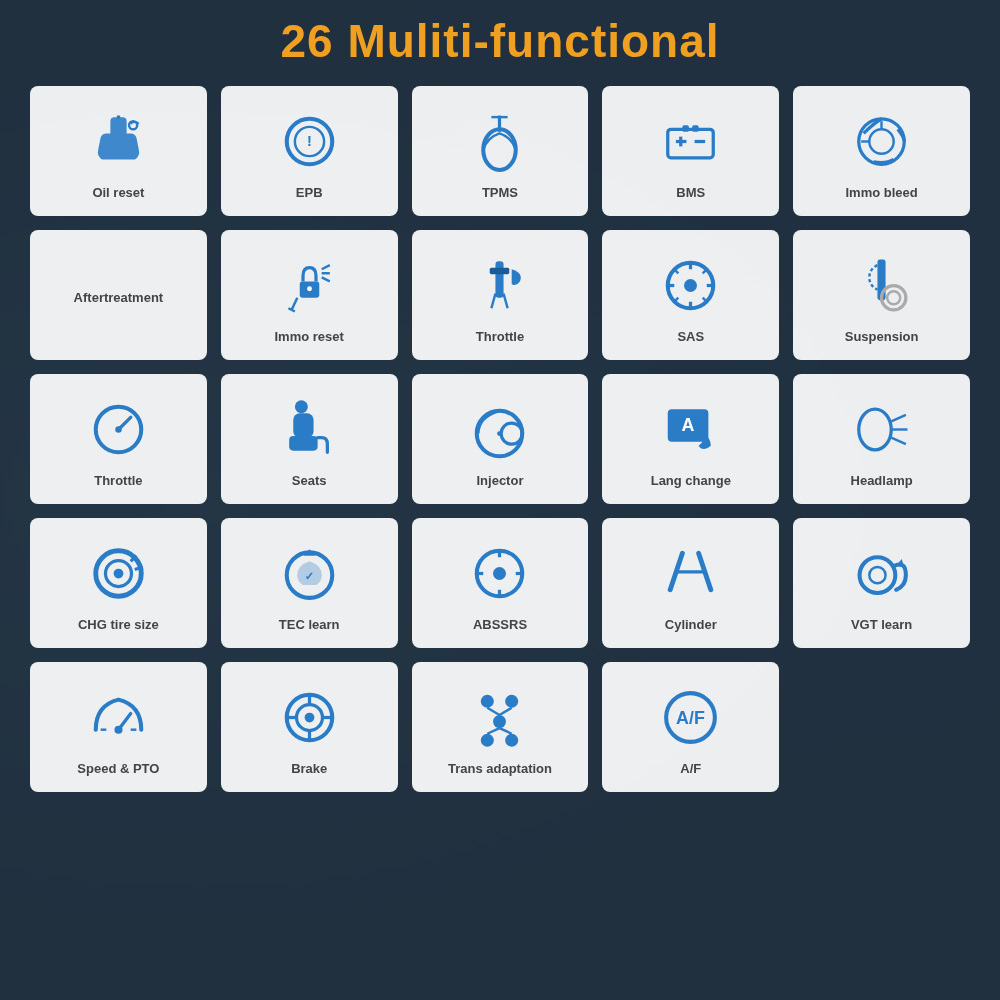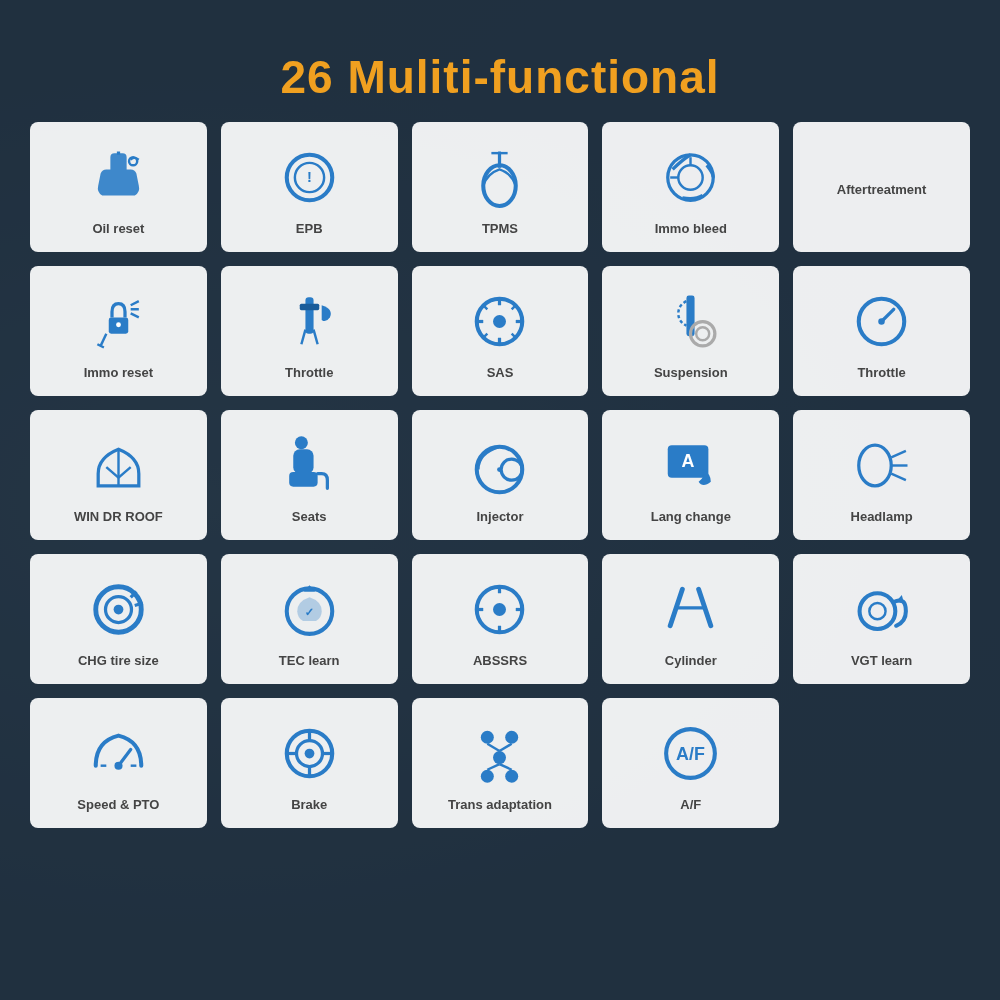--- a/index.html
+++ b/index.html
@@ -16,21 +16,20 @@
     .bg-overlay {
       position: absolute;
       inset: 0;
       background: rgba(30,45,60,0.75);
       z-index: 0;
     }
     .content {
       position: relative;
       z-index: 1;
       padding: 14px 30px 10px 30px;
-      margin-top: 36px;
     }
     .main-title {
       text-align: center;
       font-size: 46px;
       font-weight: bold;
       color: #f0a020;
       margin-bottom: 18px;
       letter-spacing: 1px;
     }
     .grid {
@@ -104,20 +103,33 @@
             <path d="M20 50 Q25 35 40 30 Q55 35 60 50" fill="none" stroke="#2a7cc7" stroke-width="3"></path>
             <line x1="40" y1="10" x2="40" y2="28" stroke="#2a7cc7" stroke-width="4"></line>
             <line x1="30" y1="10" x2="50" y2="10" stroke="#2a7cc7" stroke-width="3"></line>
           </svg>
         </div>
         <div class="card-label">TPMS</div>
       </div>
       <div class="card">
         <div class="card-icon">
           <svg viewBox="0 0 80 80">
+            <rect x="12" y="25" width="56" height="35" rx="4" fill="none" stroke="#2a7cc7" stroke-width="4"></rect>
+            <rect x="30" y="20" width="8" height="8" rx="2" fill="#2a7cc7"></rect>
+            <rect x="42" y="20" width="8" height="8" rx="2" fill="#2a7cc7"></rect>
+            <line x1="22" y1="40" x2="35" y2="40" stroke="#2a7cc7" stroke-width="4"></line>
+            <line x1="28" y1="34" x2="28" y2="46" stroke="#2a7cc7" stroke-width="4"></line>
+            <line x1="45" y1="40" x2="58" y2="40" stroke="#2a7cc7" stroke-width="4"></line>
+          </svg>
+        </div>
+        <div class="card-label">BMS</div>
+      </div>
+      <div class="card">
+        <div class="card-icon">
+          <svg viewBox="0 0 80 80">
             <circle cx="40" cy="40" r="28" fill="none" stroke="#2a7cc7" stroke-width="4"></circle>
             <circle cx="40" cy="40" r="15" fill="none" stroke="#2a7cc7" stroke-width="3"></circle>
             <path d="M18 30 Q30 18 40 12" stroke="#2a7cc7" stroke-width="4" fill="none"></path>
             <path d="M60 25 Q68 35 68 40" stroke="#2a7cc7" stroke-width="4" fill="none"></path>
             <path d="M55 62 Q45 68 30 65" stroke="#2a7cc7" stroke-width="4" fill="none"></path>
             <line x1="15" y1="40" x2="25" y2="40" stroke="#2a7cc7" stroke-width="3"></line>
             <line x1="40" y1="15" x2="40" y2="25" stroke="#2a7cc7" stroke-width="3"></line>
           </svg>
         </div>
         <div class="card-label">Immo bleed</div>
@@ -183,30 +195,20 @@
             <circle cx="40" cy="40" r="28" fill="none" stroke="#2a7cc7" stroke-width="5"></circle>
             <line x1="40" y1="40" x2="55" y2="25" stroke="#2a7cc7" stroke-width="4" stroke-linecap="round"></line>
             <circle cx="40" cy="40" r="4" fill="#2a7cc7"></circle>
           </svg>
         </div>
         <div class="card-label">Throttle</div>
       </div>
       <div class="card">
         <div class="card-icon">
           <svg viewBox="0 0 80 80">
-            <path d="M15 50 Q15 30 40 20 Q65 30 65 50 L65 65 L15 65 Z" fill="none" stroke="#2a7cc7" stroke-width="4"></path>
-            <line x1="40" y1="20" x2="40" y2="65" stroke="#2a7cc7" stroke-width="3"></line>
-            <path d="M25 42 L40 55 L55 42" stroke="#2a7cc7" stroke-width="3" fill="none"></path>
-          </svg>
-        </div>
-        <div class="card-label">WIN DR ROOF</div>
-      </div>
-      <div class="card">
-        <div class="card-icon">
-          <svg viewBox="0 0 80 80">
             <rect x="20" y="20" width="25" height="30" rx="8" fill="#2a7cc7"></rect>
             <rect x="15" y="48" width="35" height="18" rx="5" fill="#2a7cc7"></rect>
             <path d="M50 50 L55 50 Q62 50 62 58 L62 68" stroke="#2a7cc7" stroke-width="4" fill="none" stroke-linecap="round"></path>
             <circle cx="30" cy="12" r="8" fill="#2a7cc7"></circle>
           </svg>
         </div>
         <div class="card-label">Seats</div>
       </div>
       <div class="card">
         <div class="card-icon">

